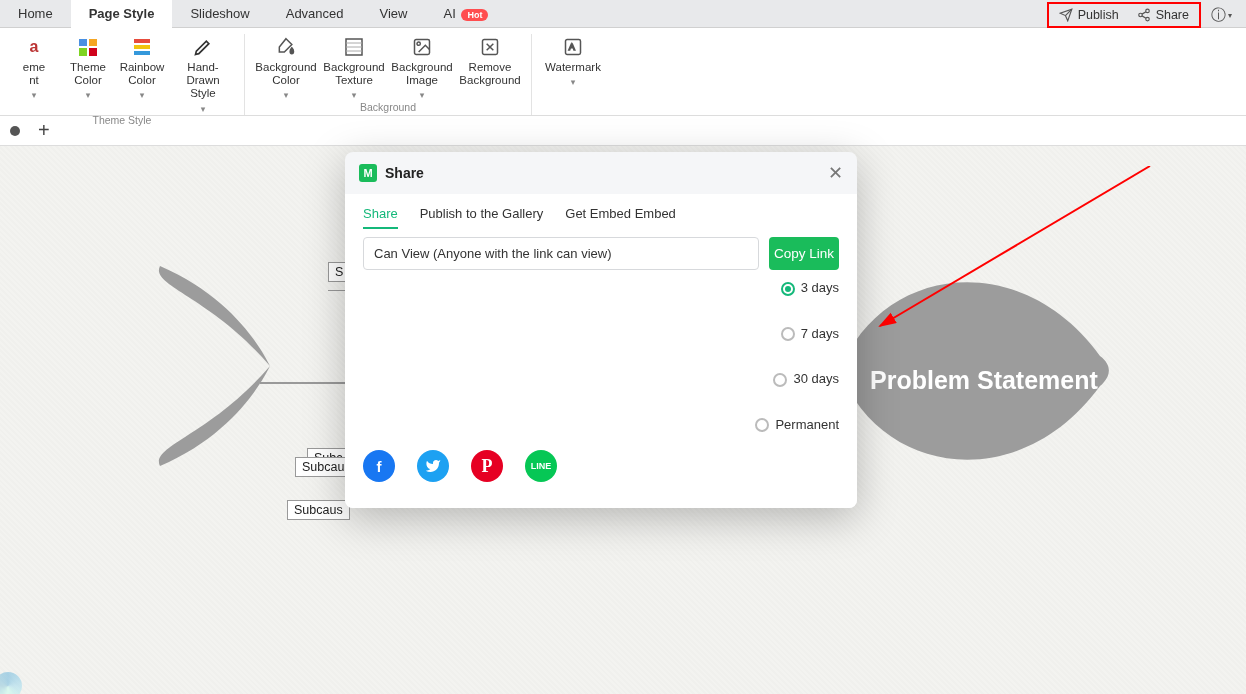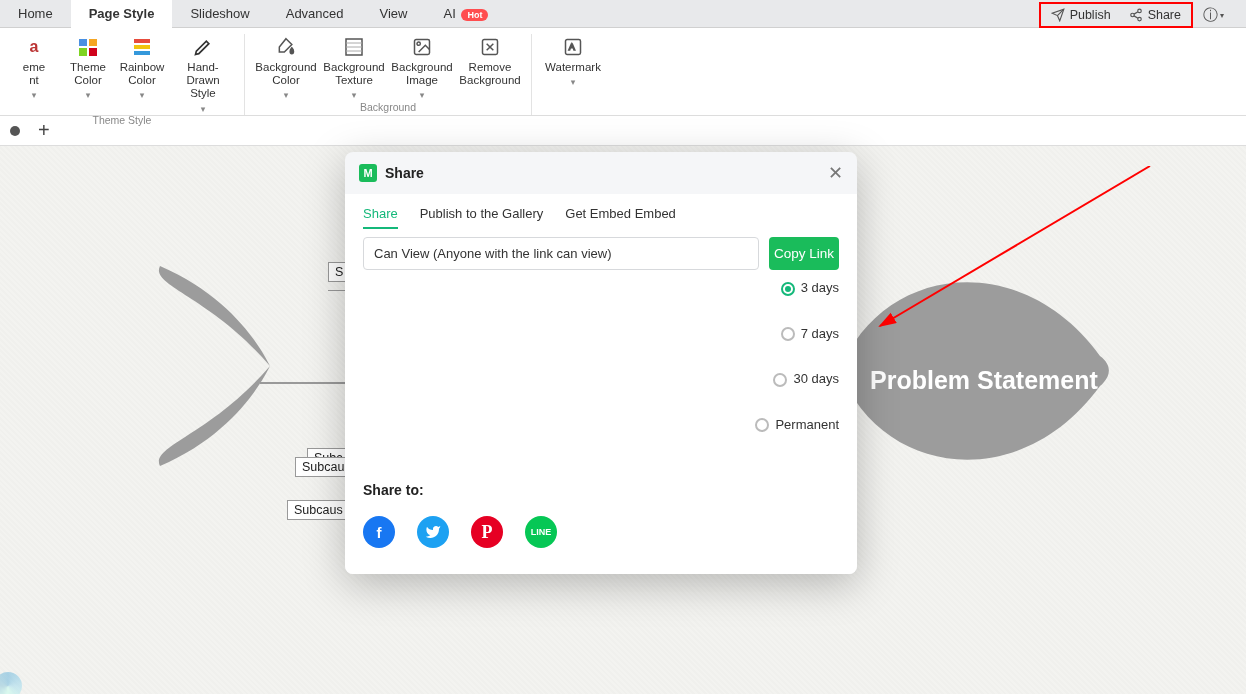--- a/index.html
+++ b/index.html
@@ -3,21 +3,21 @@
 <meta charset="utf-8">
 <style>
   * { box-sizing: border-box; margin: 0; padding: 0; font-family: -apple-system, BlinkMacSystemFont, "Segoe UI", Arial, sans-serif; }
   body { width: 1246px; height: 694px; overflow: hidden; background: #f5f5f2; position: relative; }
 
   
   .menu-tabs { display: flex; align-items: center; height: 28px; background: #e8e9eb; font-size: 13px; color: #333; border-bottom: 1px solid #d0d0d0; position: relative; }
   .menu-tab { padding: 18px 18px; cursor: pointer; border-radius: 6px 6px 0 0; }
   .menu-tab.active { background: #fff; font-weight: 600; }
   .hot-badge { background: #ff4d4f; color: #fff; font-size: 9px; padding: 1px 6px; border-radius: 8px; margin-left: 2px; font-weight: 600; }
-  .topright { position: absolute; right: 16px; top: 2px; display: flex; align-items: center; gap: 4px; }
+  .topright { position: absolute; right: 8px; top: 2px; display: flex; align-items: center; gap: 4px; }
   .topright-box { border: 2px solid #ff0000; display: flex; gap: 2px; padding: 1px 2px; }
   .tr-btn { display: flex; align-items: center; gap: 5px; padding: 3px 8px; font-size: 12.5px; color: #333; cursor: pointer; }
   .help { font-size: 15px; color: #555; padding: 0 6px; display:flex; align-items:center; gap:2px;}
 
   
   .ribbon { display: flex; align-items: flex-start; background: #fff; height: 88px; border-bottom: 1px solid #ddd; padding: 6px 0 0 0; }
   .ribbon-group { display: flex; flex-direction: column; align-items: center; padding: 0 10px; border-right: 1px solid #e3e3e3; height: 100%; }
   .ribbon-items { display: flex; gap: 6px; }
   .ribbon-item { display: flex; flex-direction: column; align-items: center; width: 62px; gap: 3px; cursor: pointer; font-size: 11.5px; color: #333; text-align: center; line-height: 1.15; padding-top:2px;}
   .ribbon-item.narrow { width: 48px; }
@@ -272,21 +272,20 @@
     <div class="link-row">
       <input class="link-input" readonly="" value="Can View (Anyone with the link can view)" style="">
       <button class="copy-btn">Copy Link</button>
     </div>
     <div class="radio-row">
       <label><span class="radio sel"></span><span>3 days</span></label>
       <label><span class="radio"></span><span>7 days</span></label>
       <label><span class="radio"></span><span>30 days</span></label>
       <label><span class="radio"></span><span>Permanent</span></label>
     </div>
-    <div class="share-to">Share to:</div>
     <div class="social-row">
       <div class="soc fb">
           <span>f</span>
         </div>
       <div class="soc tw">
         <svg width="16" height="16" viewBox="0 0 24 24" fill="#fff">
             <path d="M23 3a10.9 10.9 0 01-3.14 1.53A4.48 4.48 0 0012 8v1A10.66 10.66 0 013 4s-4 9 5 13a11.64 11.64 0 01-7 2c9 5 20 0 20-11.5a4.5 4.5 0 000-.5A7.72 7.72 0 0023 3z"></path>
           </svg>
       </div>
       <div class="soc pin">

